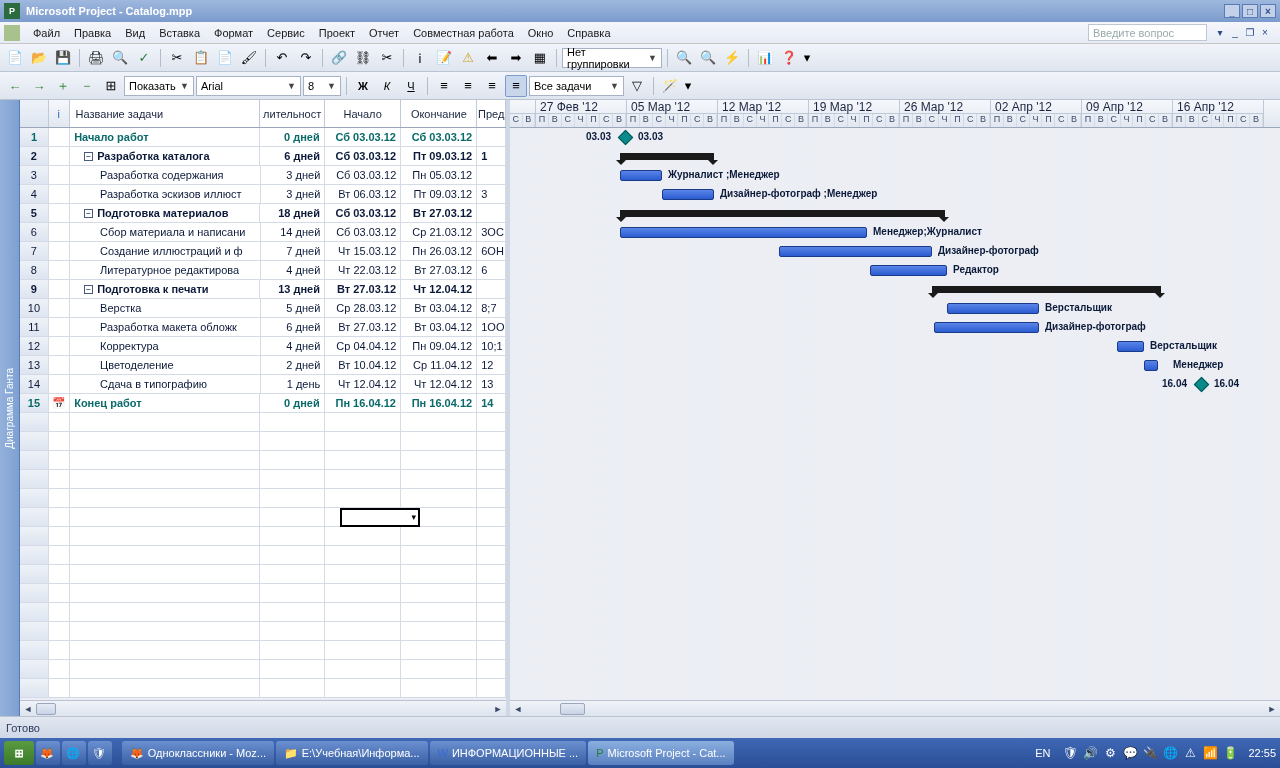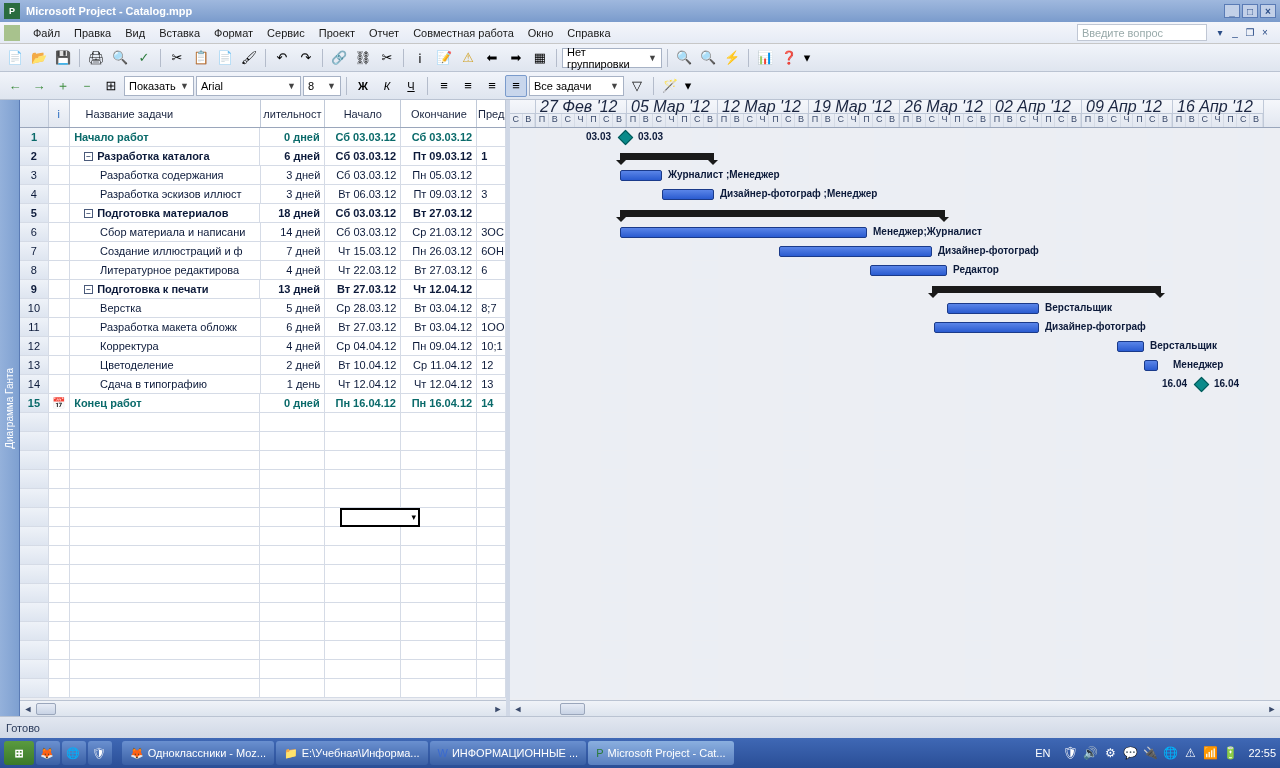--- a/index.html
+++ b/index.html
@@ -4,21 +4,21 @@
 <style>
 * { box-sizing: border-box; margin: 0; padding: 0; font-family: Tahoma, Arial, sans-serif; font-size: 11px; }
 body { background: #eceef3; overflow: hidden; }
 .titlebar { height: 22px; background: linear-gradient(to bottom, #9fb8de 0%, #8daad5 50%, #7a9bcc 100%); display: flex; align-items: center; padding: 0 4px; color: #fff; font-weight: bold; }
 .titlebar .icon { width: 16px; height: 16px; background: #2a6c3f; margin-right: 6px; display:flex;align-items:center;justify-content:center;color:#fff;font-size:9px;}
 .titlebar .winbtns { margin-left: auto; display: flex; gap: 2px; }
 .titlebar .winbtns div { width: 16px; height: 14px; background: #c2d0e8; border: 1px solid #5a7bb5; color: #2b4d87; display:flex;align-items:center;justify-content:center;font-size:10px;cursor:pointer;}
 .menubar { height: 22px; background: linear-gradient(to bottom,#f4f6fb,#e6ebf5); display: flex; align-items: center; padding: 0 4px; border-bottom: 1px solid #c7c7c7; }
 .menubar .menuicon{width:16px;height:16px;background:#a8c28d;margin-right:6px;}
 .menubar .item { padding: 2px 7px; cursor: pointer; color: #1a1a1a;}
-.menubar .qbox{margin-left:auto;margin-right:6px;width:130px;height:17px;border:1px solid #c0c7d4;background:#fff;color:#9aa;display:flex;align-items:center;padding:0 4px;}
+.menubar .qbox{margin-left:auto;margin-right:6px;width:119px;height:17px;border:1px solid #c0c7d4;background:#fff;color:#9aa;display:flex;align-items:center;padding:0 4px;}
 .menubar .docbtns{display:flex;gap:1px;margin-right:4px;}
 .menubar .docbtns div{width:14px;height:14px;color:#2b4d87;display:flex;align-items:center;justify-content:center;font-size:10px;cursor:pointer;}
 .toolbar { height: 28px; background: linear-gradient(to bottom,#f1f4fa,#dfe5ef); display: flex; align-items: center; padding: 2px 4px; border-bottom: 1px solid #bac3d2; gap: 2px;}
 .toolbar .btn { width: 22px; height: 22px; display: flex; align-items: center; justify-content: center; cursor: pointer; border-radius: 2px; font-size:13px;}
 .toolbar .sep { width: 1px; height: 18px; background: #b4bccb; margin: 0 3px; }
 .toolbar .combo { height: 20px; border: 1px solid #a7b2c5; background: #fff; display:flex;align-items:center;padding:0 4px;font-size:11px;}
 .toolbar .combo .arrow{margin-left:auto;font-size:9px;color:#444;}
 .mainarea { position: absolute; top: 100px; bottom: 22px; left: 0; right: 0; display: flex; }
 .sidetab { width: 20px; background: linear-gradient(to right,#94b1db,#7ea0d1); border-right: 1px solid #5a7bb5; display:flex;align-items:center;justify-content:center;}
 .sidetab span { writing-mode: vertical-rl; transform: rotate(180deg); color: #fff; font-size: 10px; }
@@ -37,21 +37,21 @@
 .c-pred { width: 30px; background: #fff; overflow:hidden;}
 .hcell.c-info{background:linear-gradient(to bottom,#f5f7fb,#e2e7f0);}
 .summary .cell { font-weight: bold; }
 .milestone .cell { font-weight: bold; color: #0a6a6a;}
 .task .c-name { padding-left: 30px; }
 .summary .c-name { padding-left: 14px; }
 .outline{width:9px;height:9px;border:1px solid #4a5a7a;display:inline-flex;align-items:center;justify-content:center;margin-right:4px;font-size:8px;line-height:7px;color:#4a5a7a;}
 .gantt { flex: 1; display: flex; flex-direction: column; position: relative; overflow: hidden; }
 .timehead { height: 28px; display: flex; border-bottom: 1px solid #9aa6bb; background: linear-gradient(to bottom,#f5f7fb,#e2e7f0);}
 .timecol { border-right: 1px solid #c0c9d8; display: flex; flex-direction: column; }
-.timecol .wk { height: 14px; border-bottom: 1px solid #c0c9d8; display: flex; align-items: center; padding-left: 4px; font-size: 16px; color: #1a2540; font-style: italic;}
+.timecol .wk { height: 14px; border-bottom: 1px solid #c0c9d8; display: flex; align-items: center; padding-left: 4px; font-size: 12px; color: #1a2540;}
 .timecol .days { height: 14px; display: flex; }
 .timecol .days div { width: 13px; border-right: 1px solid #d5dbe6; font-size: 9px; text-align: center; color: #3a4a6b;overflow:hidden;}
 .ganttbody { flex: 1; position: relative; padding-left: 24px; }
 .ganttrow { height: 19px; border-bottom: 1px solid #eceef3; position: relative; }
 .wkend { position: absolute; top: 0; bottom: 0; width: 26px; background: #ebeef4; }
 .bar { position: absolute; height: 11px; top: 4px; background: linear-gradient(to bottom,#5a85e8,#2a5bd0); border: 1px solid #1a3a8a; border-radius: 2px;}
 .bar.sum { height: 7px; top: 6px; background: #1a1a1a; border: none; border-radius:0;}
 .bar.sum:before,.bar.sum:after{content:'';position:absolute;top:7px;border-left:5px solid transparent;border-right:5px solid transparent;border-top:5px solid #1a1a1a;}
 .bar.sum:before{left:-4px;}.bar.sum:after{right:-4px;}
 .diamond{position:absolute;width:11px;height:11px;top:4px;background:#0a8a8a;border:1px solid #055;transform:rotate(45deg);}
@@ -192,21 +192,21 @@
 <div class="mainarea" style="bottom: 52px;">
   <div class="sidetab">
       <span>Диаграмма Ганта</span>
     </div>
   <div class="grid">
     <div class="gridhead">
       <div class="hcell c-num"></div>
       <div class="hcell c-info">
           <span style="color:#2a6cc0;">ℹ</span>
         </div>
-      <div class="hcell c-name" style="justify-content:flex-start;padding-left:16px;">Название задачи</div>
+      <div class="hcell c-name" style="justify-content:flex-start;padding-left:6px;">Название задачи</div>
       <div class="hcell c-dur">лительност</div>
       <div class="hcell c-start">Начало</div>
       <div class="hcell c-end">Окончание</div>
       <div class="hcell c-pred">Пред</div>
     </div>
     <div class="gridbody" id="gridbody">
         <div class="row milestone">
           <div class="cell c-num">1</div>
           <div class="cell c-info"></div>
           <div class="cell c-name">Начало работ</div>

